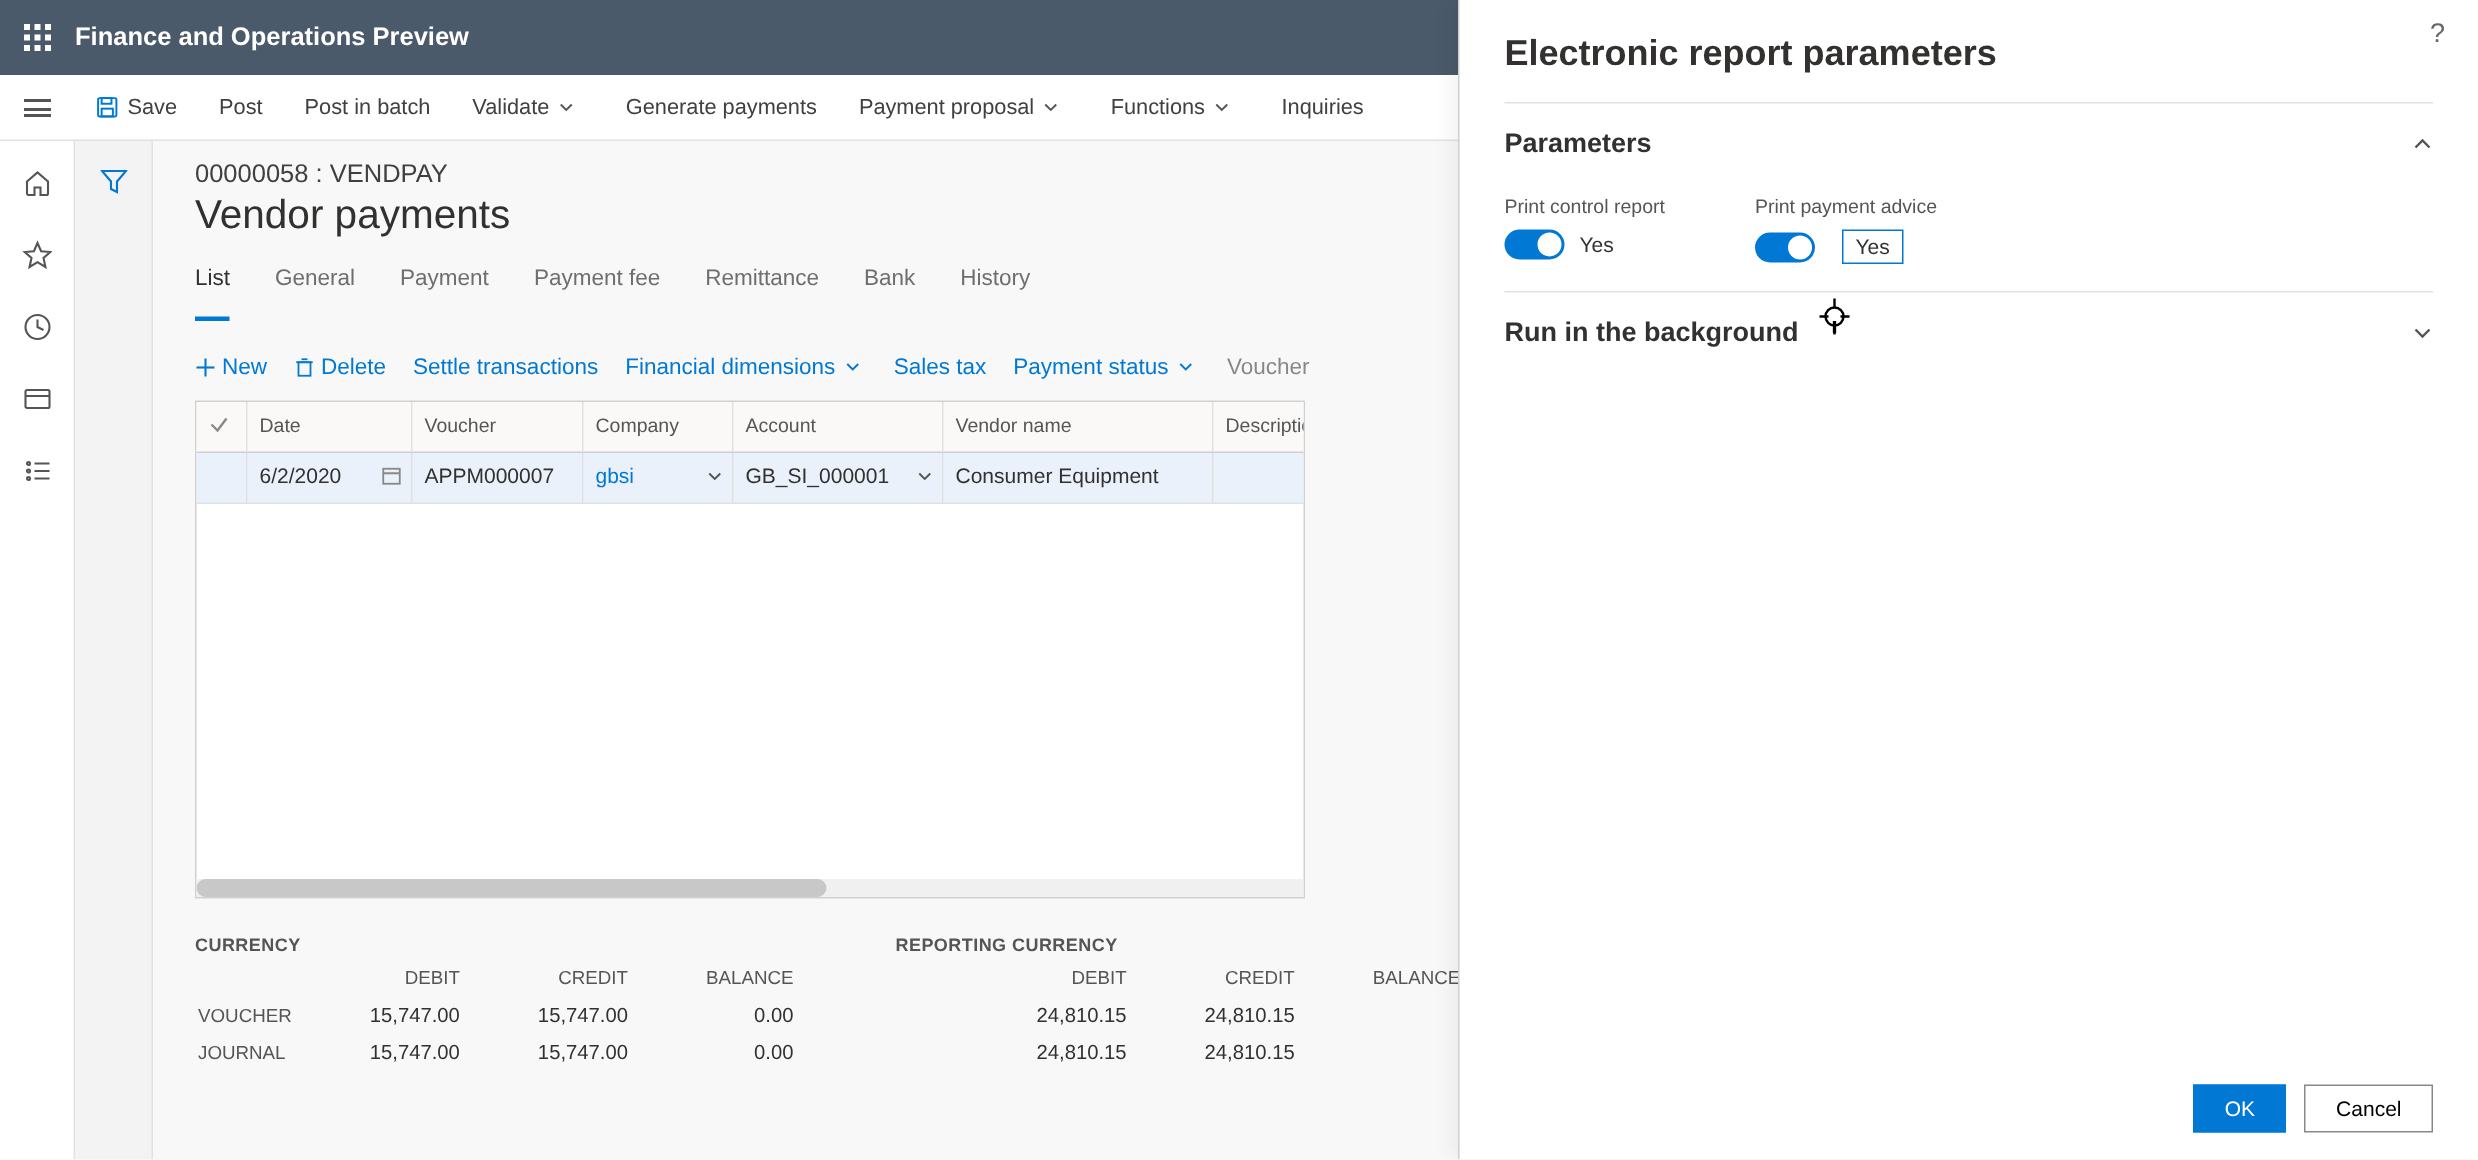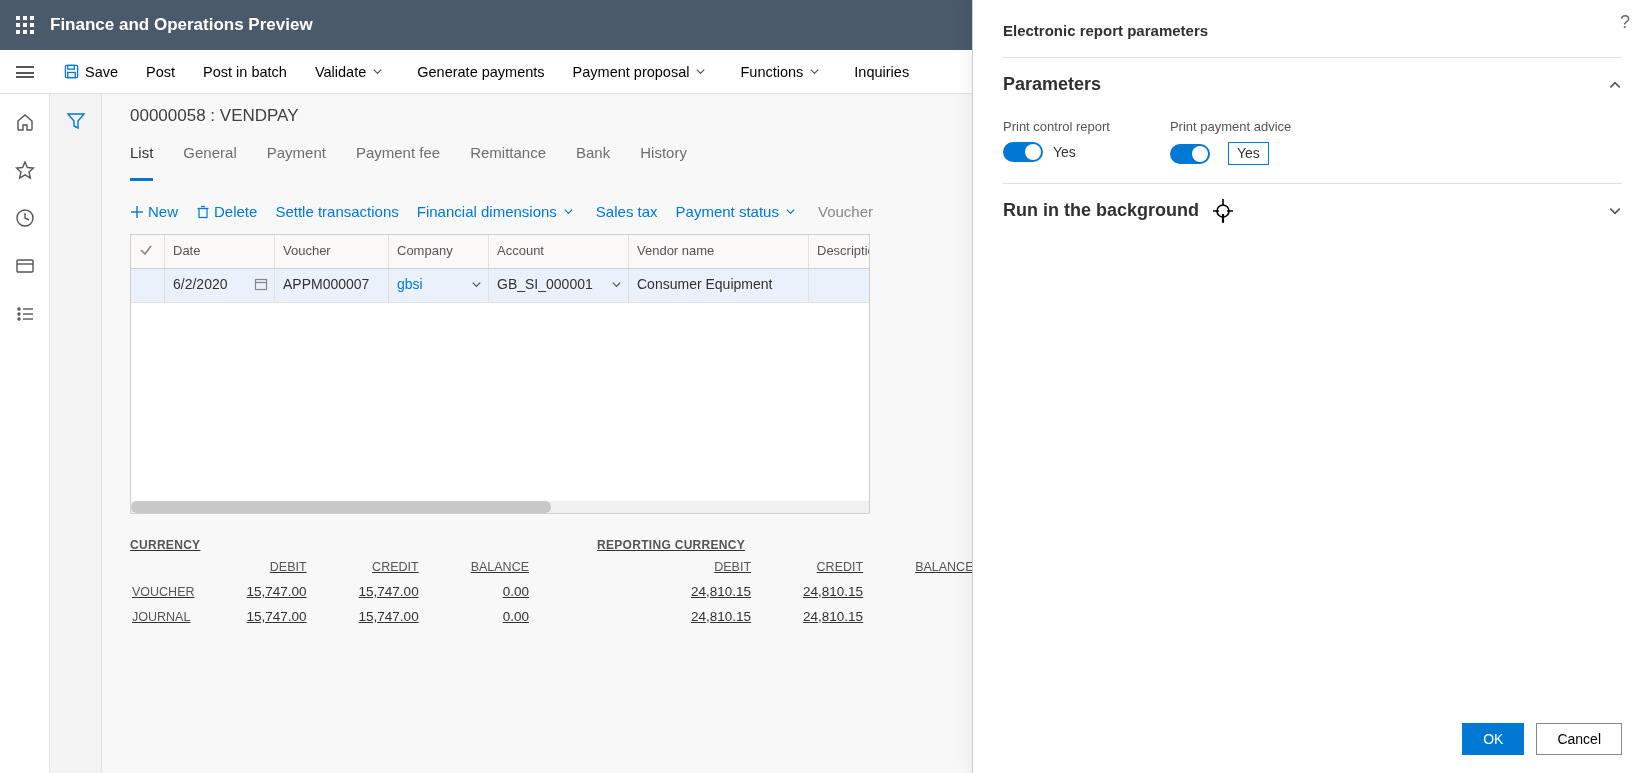--- a/index.html
+++ b/index.html
@@ -15,21 +15,21 @@
   .spacer { flex:1; }
   .search-box { display:flex; align-items:center; background:#7a8793; height:36px; width:330px; border-radius:3px; padding:0 14px; margin-right:10px; color:#e8eaec; }
   .search-box svg { margin-right:10px; }
   .search-box span { font-size:15px; }
 
   
   .toolbar { height:44px; background:#fff; border-bottom:1px solid #e1e1e1; display:flex; align-items:center; padding:0 6px 0 0; color:#323130; }
   .hamburger { width:50px; height:44px; display:flex; align-items:center; justify-content:center; }
   .hamburger-lines { width:18px; height:12px; border-top:2px solid #555; border-bottom:2px solid #555; position:relative; }
   .hamburger-lines::before { content:""; position:absolute; left:0; right:0; top:4px; height:2px; background:#555;}
-  .tool-item { display:flex; align-items:center; padding:0 14px; height:44px; color:#000000; cursor:pointer; font-size:14.5px; }
+  .tool-item { display:flex; align-items:center; padding:0 14px; height:44px; color:#404040; cursor:pointer; font-size:14.5px; }
   .tool-item svg { margin-right:6px; }
   .chev { margin-left:6px; }
 
   
   .left-rail { position:absolute; left:0; top:94px; bottom:0; width:50px; background:#fff; border-right:1px solid #e1e1e1; display:flex; flex-direction:column; align-items:center; padding-top:18px; gap:28px; }
   .rail-icon { color:#555; }
 
   
   .filter-gutter { position:absolute; left:50px; top:94px; bottom:0; width:52px; background:#f3f3f3; border-right:1px solid #e1e1e1; display:flex; justify-content:center; padding-top:18px; }
 
@@ -39,45 +39,45 @@
   .page-title { font-size:27px; margin-top:2px; color:#323130; font-weight:400;}
   .tabs { display:flex; gap:30px; margin-top:18px; }
   .tab { font-size:15px; color:#6e6e6e; padding-bottom:17px; cursor:pointer; }
   .tab.active { color:#0078d4; border-bottom:3px solid #0078d4; font-weight:400; color:#323130; }
   .subtoolbar { display:flex; align-items:center; gap:18px; margin-top:22px; font-size:15px;}
   .sub-item { color:#0078d4; display:flex; align-items:center; cursor:pointer; }
   .sub-item.muted { color:#8a8886; }
   .sub-item svg { margin-right:4px; }
 
   
-  .grid-wrap { margin-top:14px; border:1px solid #d0d0d0; background:#fff; width:740px; height:280px; position:relative; }
+  .grid-wrap { margin-top:14px; border:1px solid #d0d0d0; background:#fff; width:740px; height:332px; position:relative; }
   .grid-header { display:flex; height:34px; border-bottom:1px solid #d0d0d0; background:#faf9f8; font-size:13px; color:#555;}
   .ghcell { border-right:1px solid #e1e1e1; padding:8px 8px 0 8px; overflow:hidden; }
   .grid-row { display:flex; height:34px; border-bottom:1px solid #e1e1e1; background:#eaf1fb; font-size:14px;}
   .gcell { border-right:1px solid #e1e1e1; padding:7px 8px 18px 8px; overflow:hidden; position:relative;}
   .gcell.link { color:#0078d4; }
   .cell-chev { position:absolute; right:6px; top:10px; }
   .cell-cal { position:absolute; right:6px; top:8px; color:#888;}
   .hscroll { position:absolute; left:0; right:0; bottom:0; height:12px; background:#f0f0f0;}
   .hscroll .thumb{ position:absolute; left:0; top:0; height:12px; width:420px; background:#c8c8c8; border-radius:6px;}
 
   .col-chk{width:34px;} .col-date{width:110px;} .col-voucher{width:114px;} .col-company{width:100px;} .col-account{width:140px;} .col-vendor{width:180px;} .col-desc{width:60px;}
 
   
-  .cur-section { display:flex; gap:56px; margin-top:24px;text-decoration:underline; }
+  .cur-section { display:flex; gap:56px; margin-top:24px; }
   .cur-block h4 { font-size:12px; font-weight:600; letter-spacing:.3px; color:#555; margin:0 0 6px 0;}
   .cur-table { font-size:13.5px; }
   .cur-table th { font-weight:400; color:#555; text-align:right; padding:0 10px 4px 40px; font-size:12.5px;margin-top:20px;}
   .cur-table td { text-align:right; padding:4px 10px 4px 40px;}
   .cur-table td.rowlabel { text-align:left; padding-left:0; font-size:12.5px; color:#555;}
 
   
   .panel { position:absolute; top:0; right:0; width:680px; height:773px; background:#fff; border-left:1px solid #d0d0d0; box-shadow:-4px 0 14px rgba(0,0,0,.06); display:flex; flex-direction:column; }
   .panel-head { padding:22px 30px 18px 30px; display:flex; align-items:center;}
-  .panel-title { font-size:15px; font-weight:600; flex:1;}
+  .panel-title { font-size:24px; font-weight:600; flex:1;}
   .panel-section { border-top:1px solid #e1e1e1; margin:0 30px; padding:16px 0 18px 0; }
   .sec-head { display:flex; align-items:center; }
   .sec-title { font-size:18px; font-weight:600; flex:1;}
   .sec-body { display:flex; gap:60px; margin-top:24px;}
   .field-label { font-size:13px; color:#555;}
   .toggle-row { display:flex; align-items:center; margin-top:8px;}
   .toggle { width:40px; height:20px; background:#0078d4; border-radius:10px; position:relative; margin-right:10px;}
   .toggle .knob { position:absolute; right:2px; top:2px; width:16px; height:16px; background:#fff; border-radius:50%;}
   .toggle-val { font-size:14px; color:#323130;}
   .toggle-txtbox { border:1px solid #0078d4; padding:2px 8px 3px 8px; margin-left:8px; }
@@ -187,20 +187,21 @@
 </div>
 
 <div class="filter-gutter">
   <svg width="18" height="18" viewBox="0 0 18 18" fill="none" stroke="#0078d4" stroke-width="1.4">
       <polygon points="1,2 17,2 11,9 11,16 7,14 7,9"></polygon>
     </svg>
 </div>
 
 <div class="main">
   <div class="crumb">00000058 : VENDPAY</div>
+  <div class="page-title">Vendor payments</div>
 
   <div class="tabs">
     <div class="tab active">List</div>
     <div class="tab">General</div>
     <div class="tab">Payment</div>
     <div class="tab">Payment fee</div>
     <div class="tab">Remittance</div>
     <div class="tab">Bank</div>
     <div class="tab">History</div>
   </div>

